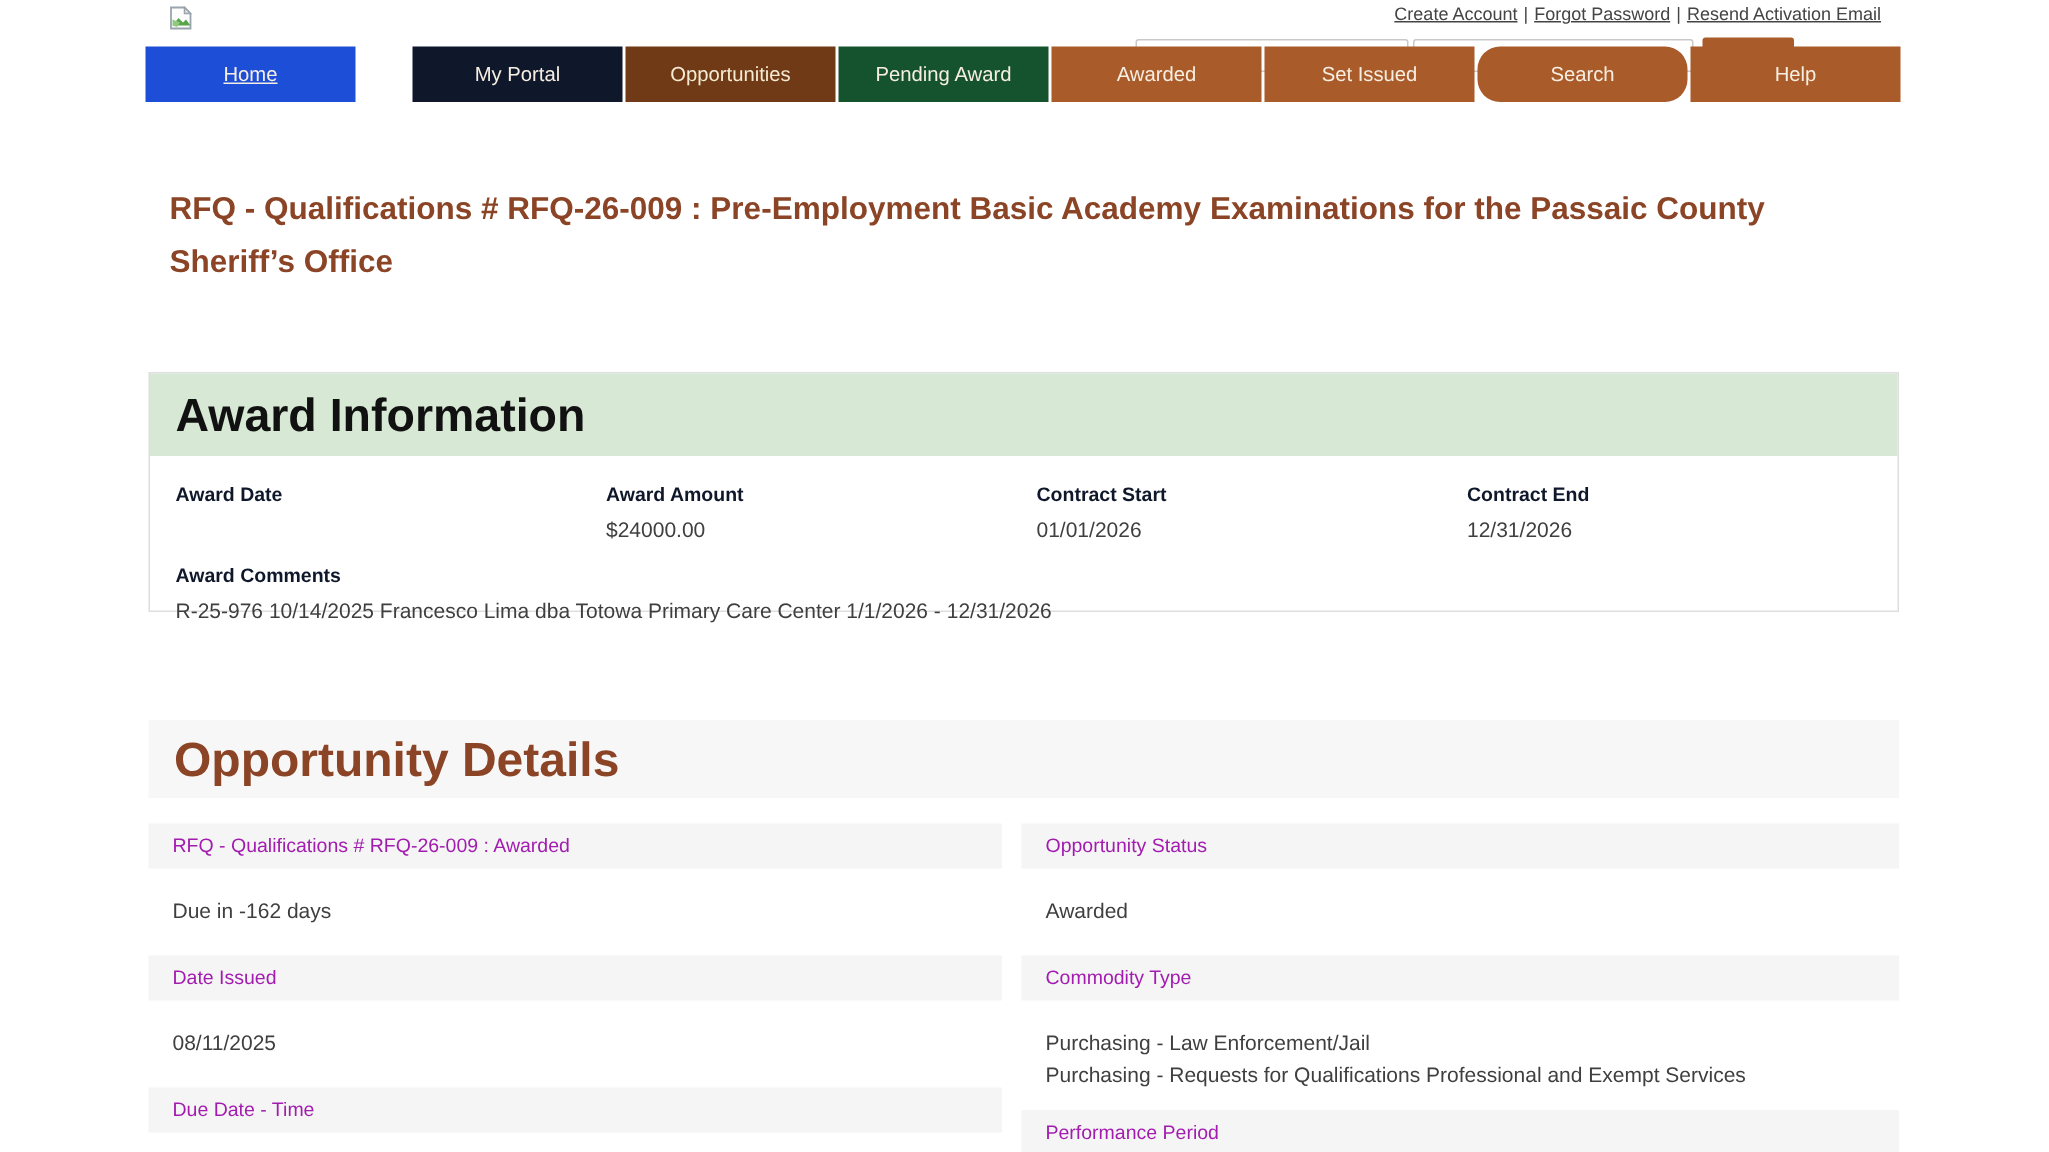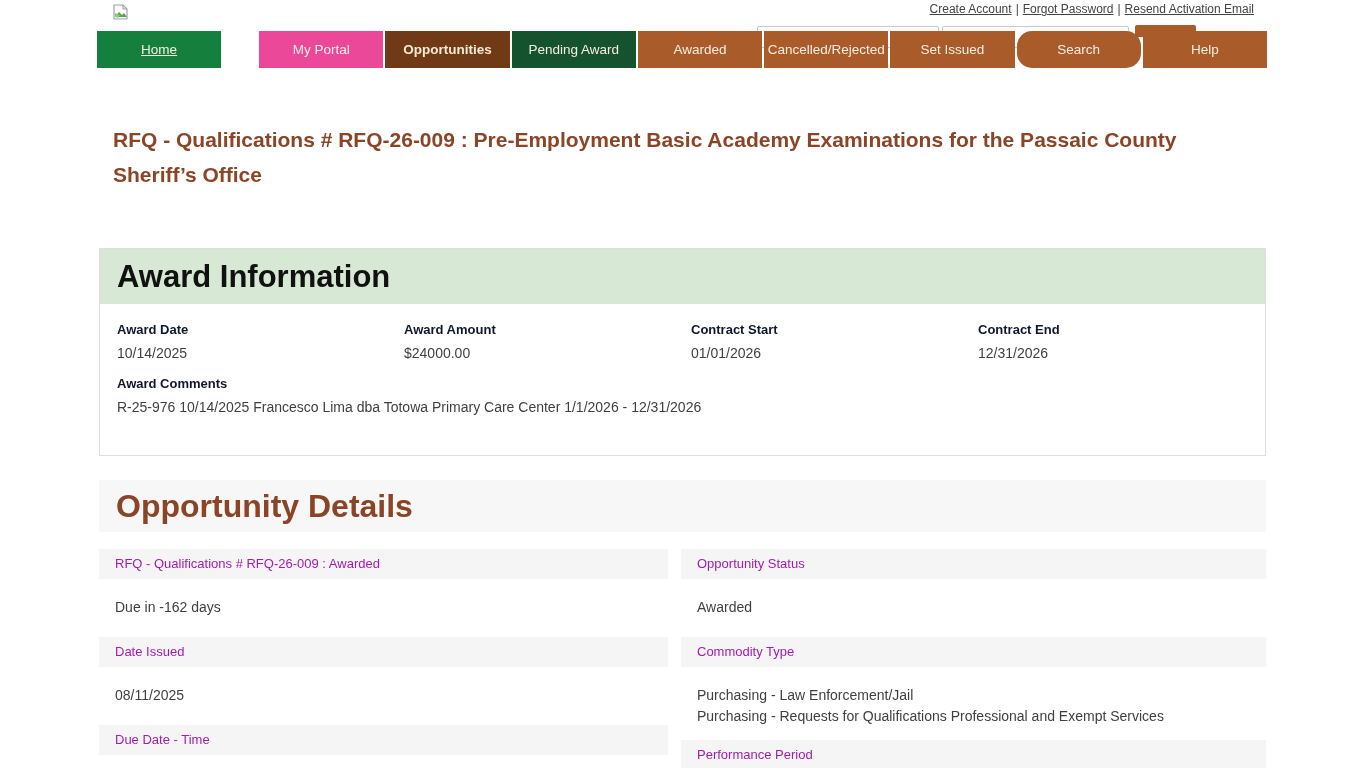--- a/index.html
+++ b/index.html
@@ -22,28 +22,28 @@
   #login-user { left:757px; width:182px; }
   #login-pass { left:942px; width:187px; }
   .login-peek-btn { position:absolute; top:25px; left:1135px; width:61px; height:12px;
                     border-radius:2px 2px 0 0; z-index:1; }
 
   
   .nav { position:absolute; left:97px; top:31px; width:1170px; height:37px;
          display:flex; gap:2px; z-index:2; }
   .nav-tab { flex:1 1 0; display:flex; align-items:center; justify-content:center;
              font-size:13.5px; color:#f7eee2; cursor:pointer; }
-  .nav-tab.active { font-weight:bold; color:#f5ead3; }
+  .nav-tab.active { font-weight:normal; color:#f5ead3; }
 
   
   .page-title { position:absolute; left:113px; top:122px; width:1120px;
                 font-size:21px; font-weight:bold; line-height:35px; }
 
   
-  .award-box { position:absolute; left:99px; top:248px; width:1167px; height:208px;
+  .award-box { position:absolute; left:99px; top:248px; width:1167px; height:160px;
                border:1px solid #dedede; background:#fff; }
   .award-header { height:55px; display:flex; align-items:center; padding-left:17px; }
   .award-header h2 { font-size:31px; font-weight:bold; color:#111; }
   .award-fields { display:flex; margin-top:18px; padding-left:17px; }
   .award-field { width:291px; }
   .f-label { font-size:13px; font-weight:bold; color:#0f172a; }
   .f-value { font-size:14px; color:#3f3f3f; margin-top:8px; }
   .award-comments { margin-top:15px; padding-left:17px; }
 
   
@@ -74,41 +74,39 @@
 
 <div class="top-links">
   <a>Create Account</a><span class="sep">|</span><a>Forgot Password</a><span class="sep">|</span><a>Resend Activation Email</a>
 </div>
 
 <div class="login-peek-input" id="login-user"></div>
 <div class="login-peek-input" id="login-pass"></div>
 <div class="login-peek-btn" style="background: rgb(170, 91, 42);"></div>
 
 <nav class="nav">
-  <div class="nav-tab" style="background: #15803d; text-decoration: underline;">Home</div>
-  <div class="nav-tab" style="background: #ec4899; margin-left: 36px;">My Portal</div>
+  <div class="nav-tab" style="background: #1d4ed8; text-decoration: underline;">Home</div>
+  <div class="nav-tab" style="background: #0f172a; margin-left: 36px;">My Portal</div>
   <div class="nav-tab active" style="background: rgb(111, 58, 21);">Opportunities</div>
   <div class="nav-tab" style="background: #14532d;">Pending Award</div>
   <div class="nav-tab" style="background: rgb(170, 91, 42);">Awarded</div>
-  <div class="nav-tab" style="background: rgb(170, 91, 42);">Cancelled/Rejected</div>
   <div class="nav-tab" style="background: rgb(170, 91, 42);">Set Issued</div>
   <div class="nav-tab" style="background: rgb(170, 91, 42); border-radius: 15px;">Search</div>
   <div class="nav-tab" style="background: rgb(170, 91, 42);">Help</div>
 </nav>
 
 <h1 class="page-title" style="color: rgb(139, 68, 37);">RFQ - Qualifications # RFQ-26-009 : Pre-Employment Basic Academy Examinations for the Passaic County Sheriff’s Office</h1>
 
 <section class="award-box">
   <div class="award-header" style="background: rgb(215, 233, 213);">
     <h2>Award Information</h2>
   </div>
   <div class="award-fields">
     <div class="award-field">
       <div class="f-label">Award Date</div>
-      <div class="f-value">10/14/2025</div>
     </div>
     <div class="award-field">
       <div class="f-label">Award Amount</div>
       <div class="f-value">$24000.00</div>
     </div>
     <div class="award-field">
       <div class="f-label">Contract Start</div>
       <div class="f-value">01/01/2026</div>
     </div>
     <div class="award-field">

